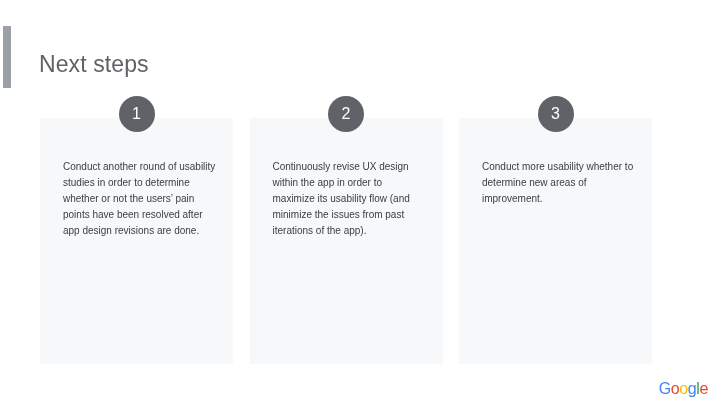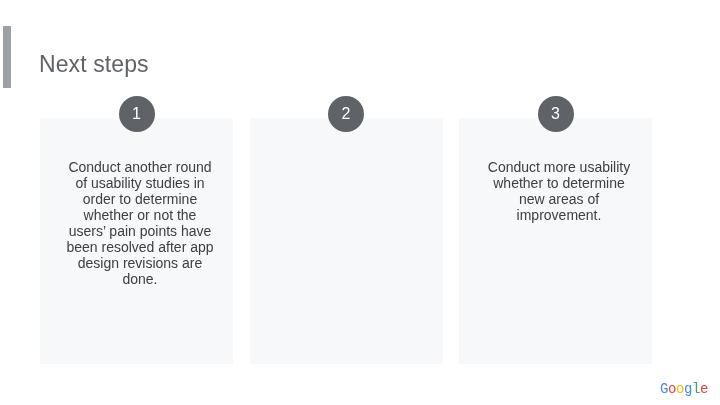--- a/index.html
+++ b/index.html
@@ -74,35 +74,35 @@
     font-size: 16px;
     line-height: 36px;
     text-align: center;
     font-weight: 400;
   }
   .card-text {
     position: absolute;
     left: 23px;
     top: 41px;
     right: 16px;
-    font-size: 14px;
+    font-size: 10px;
     line-height: 16px;
     color: #3c4043;
-    text-align: center;
+    text-align: left;
   }
 
   
   #google-logo {
     position: absolute;
     right: 12px;
     bottom: 8px;
-    font-size: 14px;
+    font-size: 16px;
     line-height: 16px;
     letter-spacing: -0.4px;
-    font-family: Liberation Mono, monospace;
+    font-family: Liberation Sans, sans-serif;
     white-space: nowrap;
   }
   #google-logo span { font-weight: 400; }
 </style>
 </head>
 <body>
 
 <div id="slide">
 
   <div id="accent-bar" style="background: rgb(154, 160, 166);"></div>
@@ -111,20 +111,21 @@
 
   <div id="cards">
 
     <div class="card" style="background: rgb(247, 248, 250);">
       <div class="card-badge" style="background: rgb(95, 99, 104);">1</div>
       <div class="card-text">Conduct another round of usability studies in order to determine whether or not the users’ pain points have been resolved after app design revisions are done.</div>
     </div>
 
     <div class="card" style="background: rgb(247, 248, 250);">
       <div class="card-badge" style="background: rgb(95, 99, 104);">2</div>
+      <div class="card-text">Continuously revise UX design within the app in order to maximize its usability flow (and minimize the issues from past iterations of the app).</div>
     </div>
 
     <div class="card" style="background: rgb(247, 248, 250);">
       <div class="card-badge" style="background: rgb(95, 99, 104);">3</div>
       <div class="card-text">Conduct more usability whether to determine new areas of improvement.</div>
     </div>
 
   </div>
 
   <div id="google-logo"><span style="color: rgb(66, 133, 244);">G</span><span style="color: rgb(234, 67, 53);">o</span><span style="color: rgb(251, 188, 5);">o</span><span style="color: rgb(66, 133, 244);">g</span><span style="color: rgb(52, 168, 83);">l</span><span style="color: rgb(234, 67, 53);">e</span></div>

